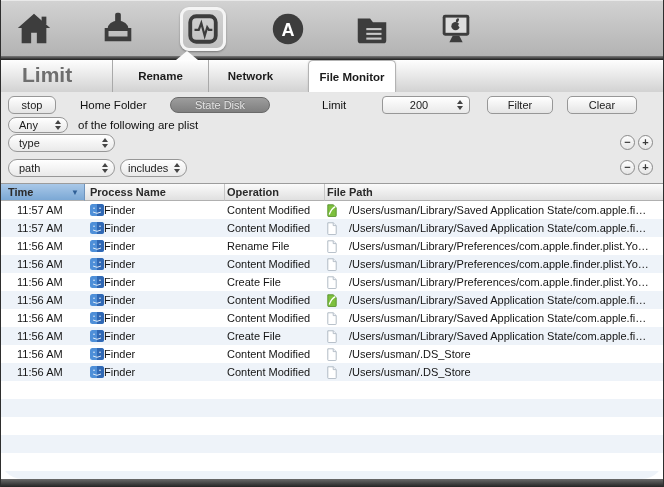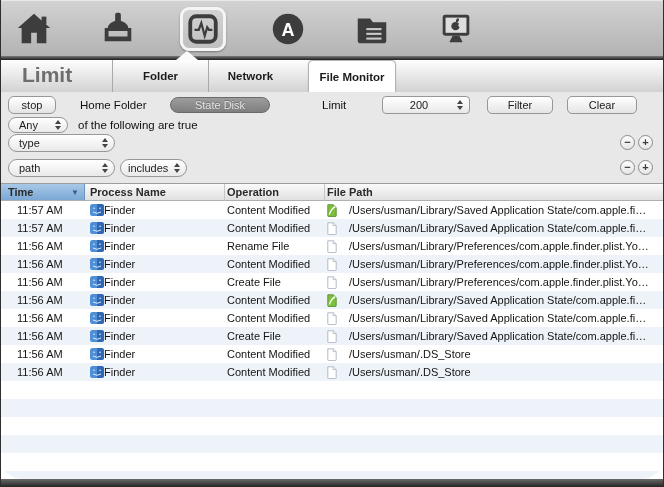--- a/index.html
+++ b/index.html
@@ -138,21 +138,21 @@
           <circle cx="24.6" cy="16" r="2.1" fill="#dedede"></circle>
           <path d="M16.5 27 l-3.5 7 h14 l-3.5 -7 z" fill="#3d3d3d"></path>
         </svg>
     </div>
   </div>
   <div class="toolbar-strip"></div>
   <div class="notch"></div>
 
   <div class="tabbar">
     <div class="stat-title">Limit</div>
-    <div class="tab t0">Folder</div>
+    <div class="tab t0">Rename</div>
     <div class="tab t1">Network</div>
     <div class="tab t2">File Monitor</div>
     <div class="tab-end"></div>
   </div>
 
   <div class="controls">
     <div class="btn" style="left:8px;top:4px;width:48px;height:18px;border-radius:6px;">stop</div>
     <div class="lbl" style="left:80px;top:7px;">Home Folder</div>
     <div class="seg-sel" style="top:5px;">State Disk</div>
     <div class="lbl" style="left:322px;top:7px;">Limit</div>
@@ -166,21 +166,21 @@
     <div class="btn" style="left:487px;top:4px;width:66px;height:18px;">Filter</div>
     <div class="btn" style="left:567px;top:4px;width:70px;height:18px;">Clear</div>
 
     <div class="select" style="left:8px;top:25px;width:60px;height:16px;border-radius:8px;">
       <span class="val">Any</span>
       <span class="stepper">
           <i class="up"></i>
           <i class="dn"></i>
         </span>
     </div>
-    <div class="lbl" style="left:78px;top:27px;">of the following are true</div>
+    <div class="lbl" style="left:78px;top:27px;">of the following are plist</div>
 
     <div class="select" style="left:8px;top:42px;width:107px;height:18px;border-radius:9px;">
       <span class="val">type</span>
       <span class="stepper">
           <i class="up"></i>
           <i class="dn"></i>
         </span>
     </div>
     <div class="cb-row">
       <label class="cb">

